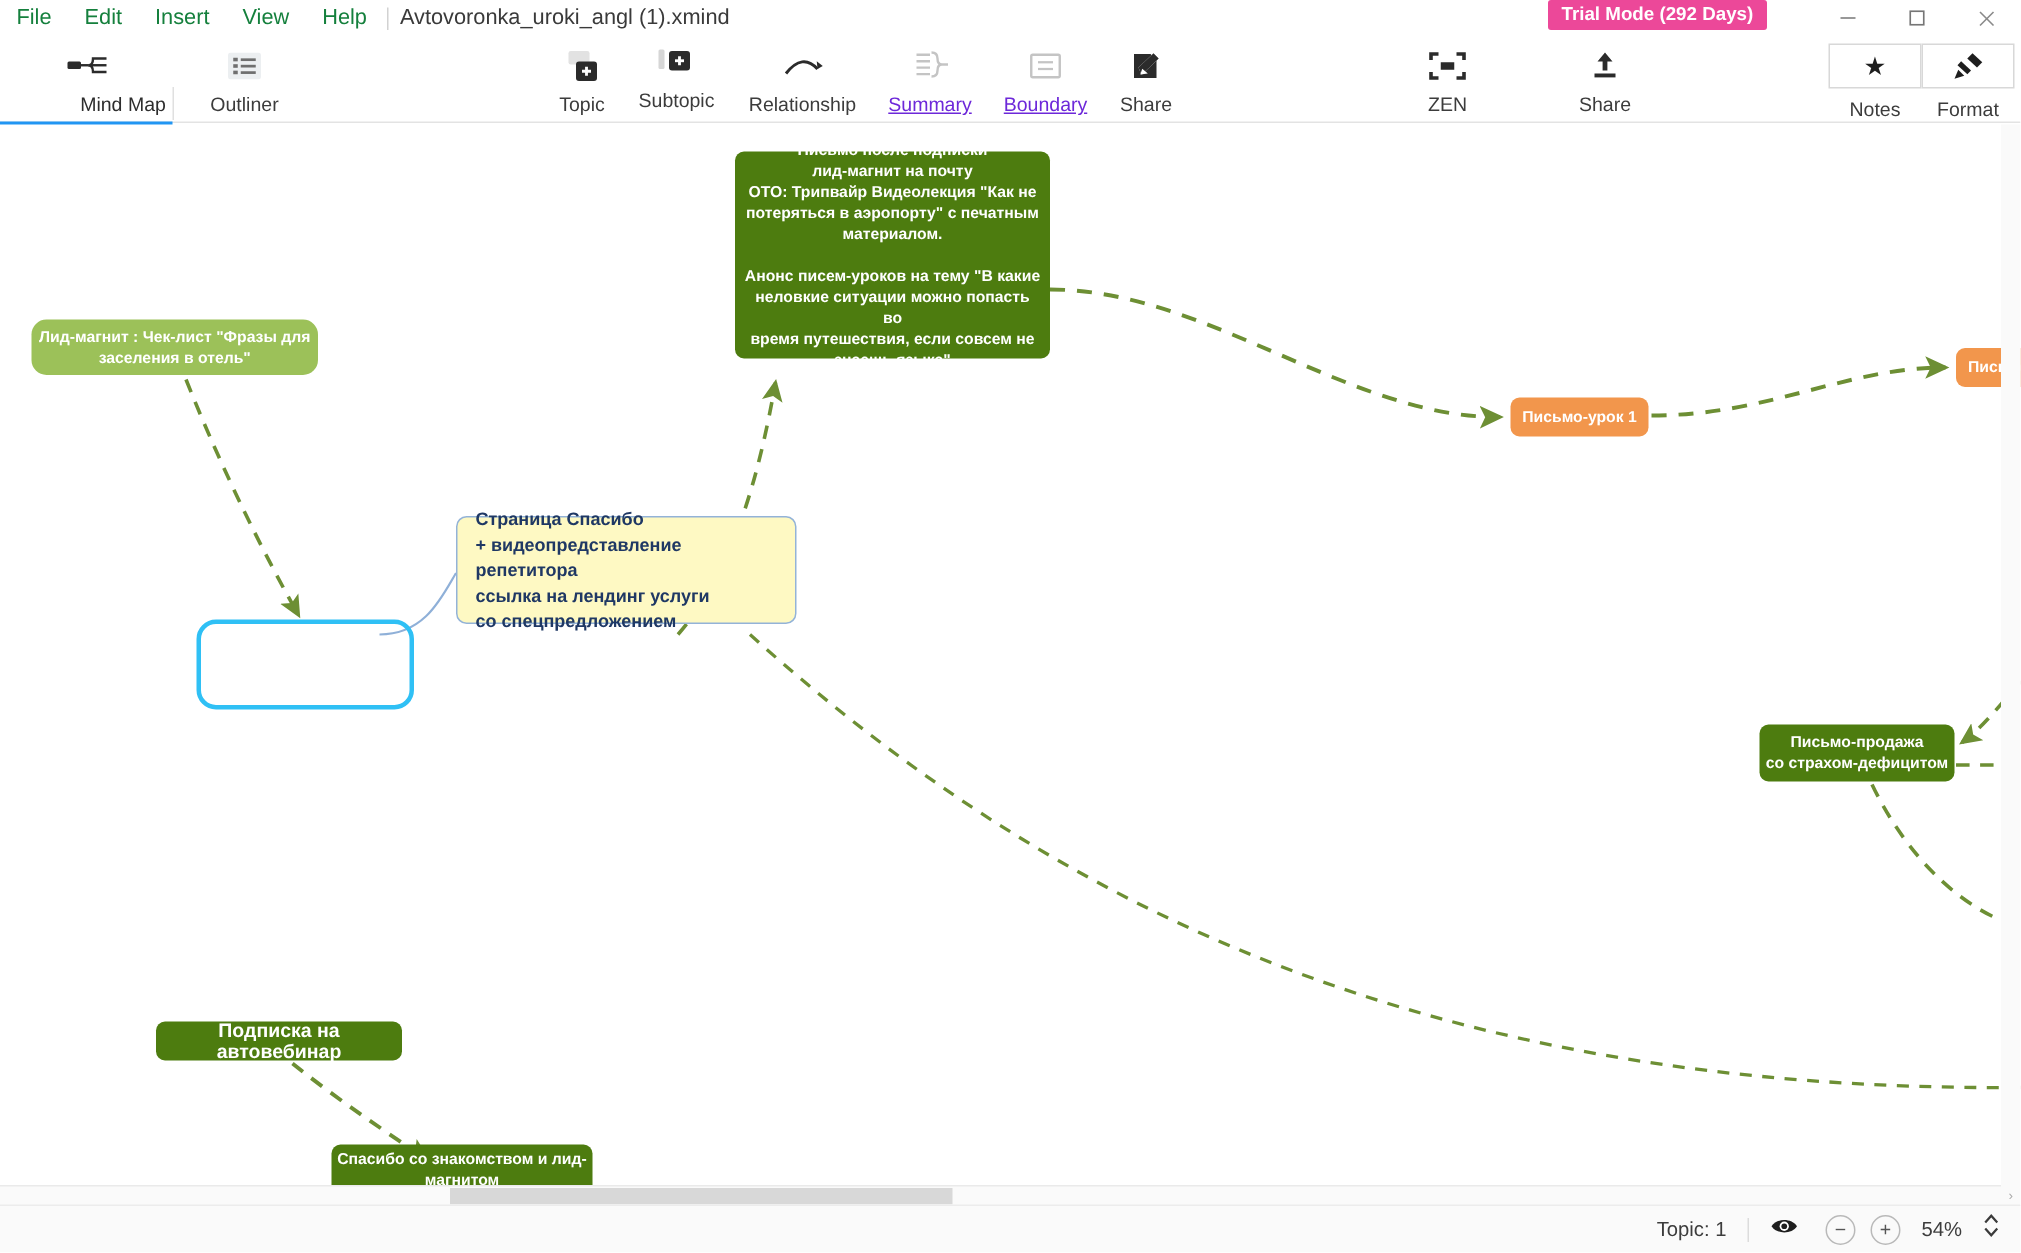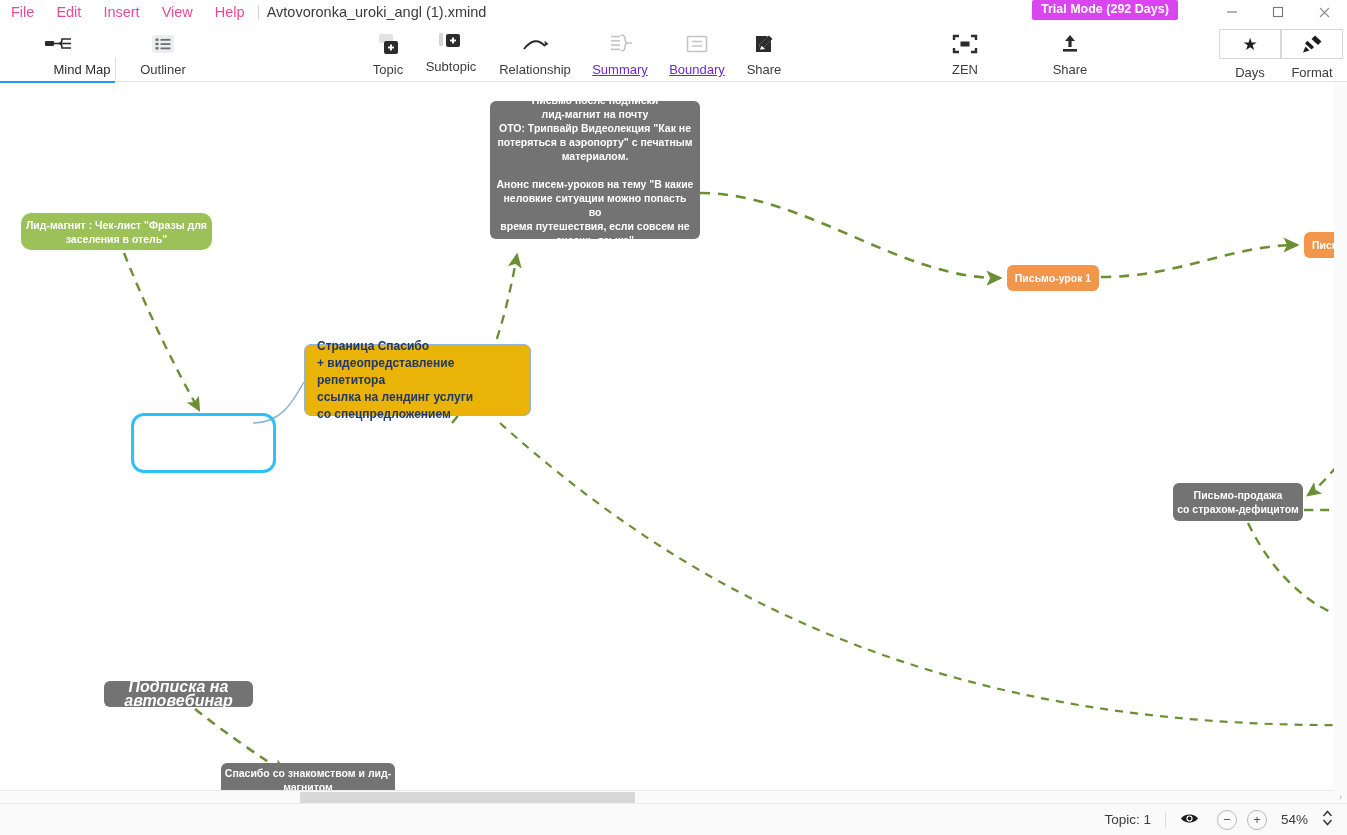--- a/index.html
+++ b/index.html
@@ -11,32 +11,32 @@
   }
   #app { position: relative; width: 1347px; height: 835px; }
 
   
   .menubar {
     position: absolute; top: 0; left: 0; width: 1347px; height: 24px;
     background: #ffffff;
     display: flex; align-items: center;
   }
   .menu-item {
-    font-size: 14.5px; color: #ec4899; padding: 0 11px; line-height: 24px;
+    font-size: 14.5px; color: #15803d; padding: 0 11px; line-height: 24px;
     cursor: default; white-space: nowrap;
   }
   .menu-sep {
     width: 1px; height: 15px; background: #d2d2d2; margin: 0 4px 0 2px;
   }
   .doc-title {
     font-size: 14.5px; color: #3a3a3a; white-space: nowrap; padding-left: 4px;
   }
   .trial-badge {
     position: absolute; top: 0px; left: 1032px;
-    background: #d946ef; color: #fff; font-size: 12.5px; font-weight: 700;
+    background: #ec4899; color: #fff; font-size: 12.5px; font-weight: 700;
     padding: 3px 9px 4px 9px; border-radius: 2px; white-space: nowrap;
     line-height: 13px;
   }
   .wincontrols { position: absolute; top: 0; right: 0; display: flex; height: 24px; }
   .wbtn { width: 46px; height: 24px; display: flex; align-items: center; justify-content: center; cursor: default; }
   .wbtn svg { display: block; }
 
   
   .toolbar {
     position: absolute; top: 24px; left: 0; width: 1347px; height: 58px;
@@ -67,33 +67,33 @@
   }
   #edges { position: absolute; top: 0; left: 0; width: 1347px; height: 707px; }
 
   .node {
     position: absolute; display: flex; align-items: center; justify-content: center;
     text-align: center; cursor: default; user-select: none;
   }
   .node .txt { white-space: pre-line; }
 
   .n-blue {
-    background: #737373; color: #ffffff; border-radius: 6px;
+    background: #4d7c0f; color: #ffffff; border-radius: 6px;
     font-weight: 700; line-height: 14px;
   }
   .n-green {
     background: #9cc159; color: #ffffff; border-radius: 10px;
     font-weight: 700; line-height: 14px;
   }
   .n-orange {
     background: #f2964c; color: #ffffff; border-radius: 6px;
     font-weight: 700; line-height: 14px;
   }
   .n-lightblue {
-    background: #eab308; color: #1f3864; border: 1px solid #93b3d8;
+    background: #fef9c3; color: #1f3864; border: 1px solid #93b3d8;
     border-radius: 7px; font-weight: 700; line-height: 17px;
     justify-content: flex-start; text-align: left; padding: 9px 12px;
   }
   .n-root {
     background: #dbe5f2; color: #4b5a6e; border: 2px solid #3a7fc1;
     border-radius: 9px; font-weight: 400;
   }
   .root-sel {
     position: absolute; border: 3px solid #2fc0f5; border-radius: 13px;
   }
@@ -288,21 +288,21 @@
           <rect x="4" y="16" width="14" height="2.6" fill="#2b2b2b"></rect>
         </svg>
       </div>
       <div class="lb">Share</div>
     </div>
 
     <div class="iconbox" style="left:1219px; top:5px; width:62px; height:30px;">
       <span style="font-size:17px; color:#1e1e1e; line-height:1;">★</span>
     </div>
     <div class="tb" style="left:1219px; top:37px; width:62px;">
-      <div class="lb">Days</div>
+      <div class="lb">Notes</div>
     </div>
 
     <div class="iconbox" style="left:1281px; top:5px; width:62px; height:30px;">
       <svg width="22" height="20" viewBox="0 0 22 20">
         <path d="M14 1.5 L20.5 7.5 L17 11 L10.5 5 Z" fill="#1e1e1e"></path>
         <rect x="4" y="9" width="9" height="3.6" transform="rotate(43 8 11)" fill="#1e1e1e"></rect>
         <path d="M2 18.5 L4.5 12.5 L8.5 16.5 Z" fill="#1e1e1e"></path>
       </svg>
     </div>
     <div class="tb" style="left:1281px; top:37px; width:62px;">
@@ -373,21 +373,21 @@
 
     <div class="node n-orange" style="left:1304px; top:149px; width:60px; height:26px; font-size:10.5px; justify-content:flex-start; padding-left:8px;">
       <span class="txt">Письмо</span>
     </div>
 
     <div class="node n-blue" style="left:1173px; top:400px; width:130px; height:38px; font-size:10.5px;">
       <span class="txt">Письмо-продажа
 со страхом-дефицитом</span>
     </div>
 
-    <div class="node n-blue" style="left:104px; top:598px; width:149px; height:26px; font-size:16px;font-style:italic;">
+    <div class="node n-blue" style="left:104px; top:598px; width:164px; height:26px; font-size:13px;">
       <span class="txt">Подписка на автовебинар</span>
     </div>
 
     <div class="node n-blue" style="left:221px; top:680px; width:174px; height:34px; font-size:10.5px;">
       <span class="txt">Спасибо со знакомством и лид-
 магнитом</span>
     </div>
   </div>
 
   <div class="vscroll-col"></div>

